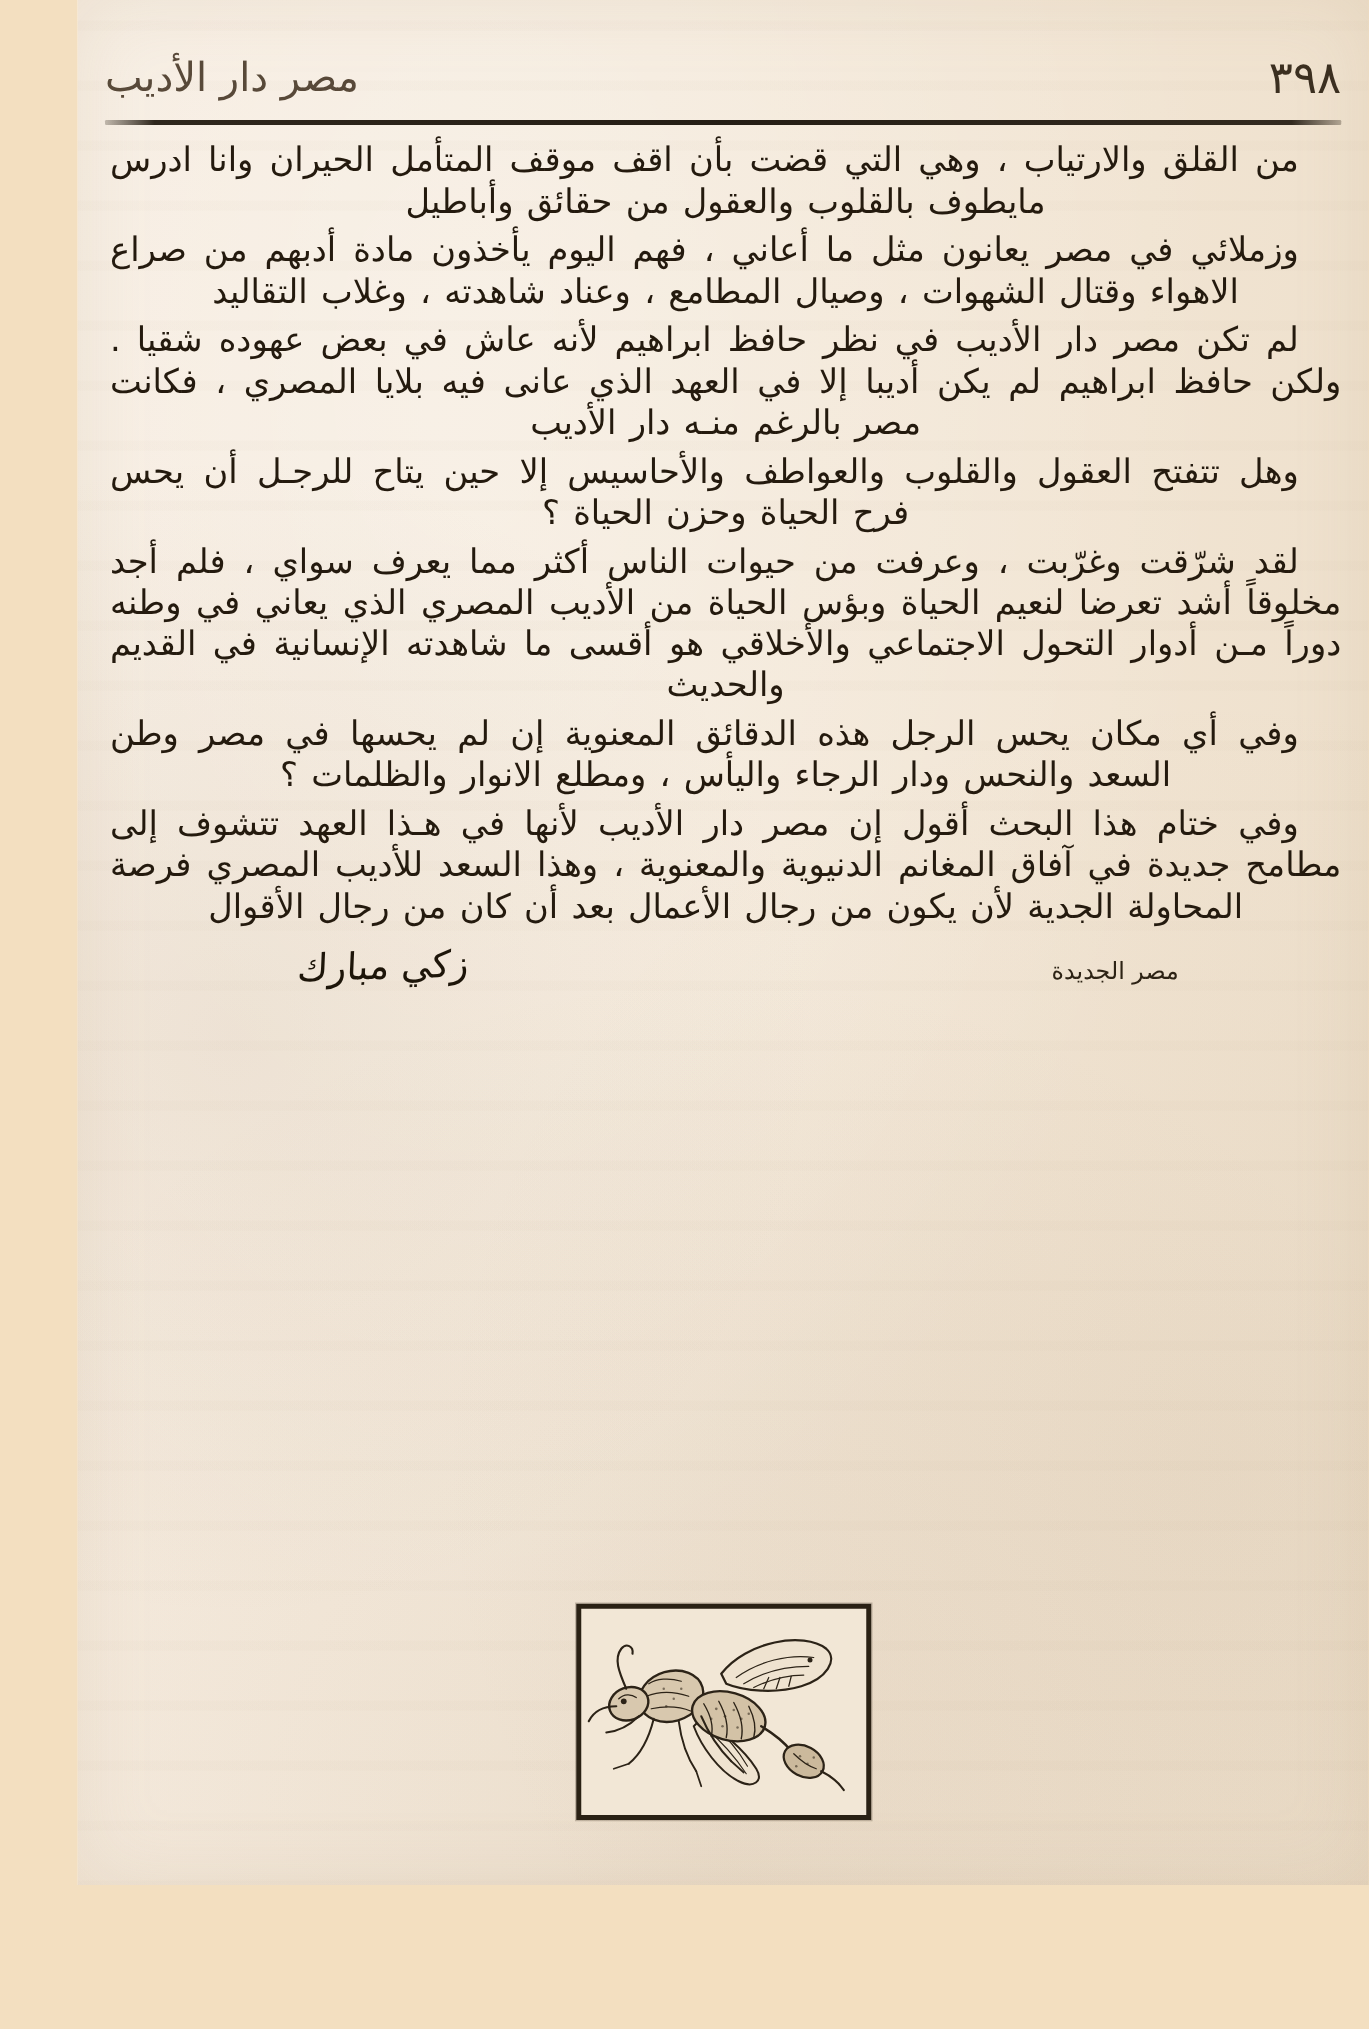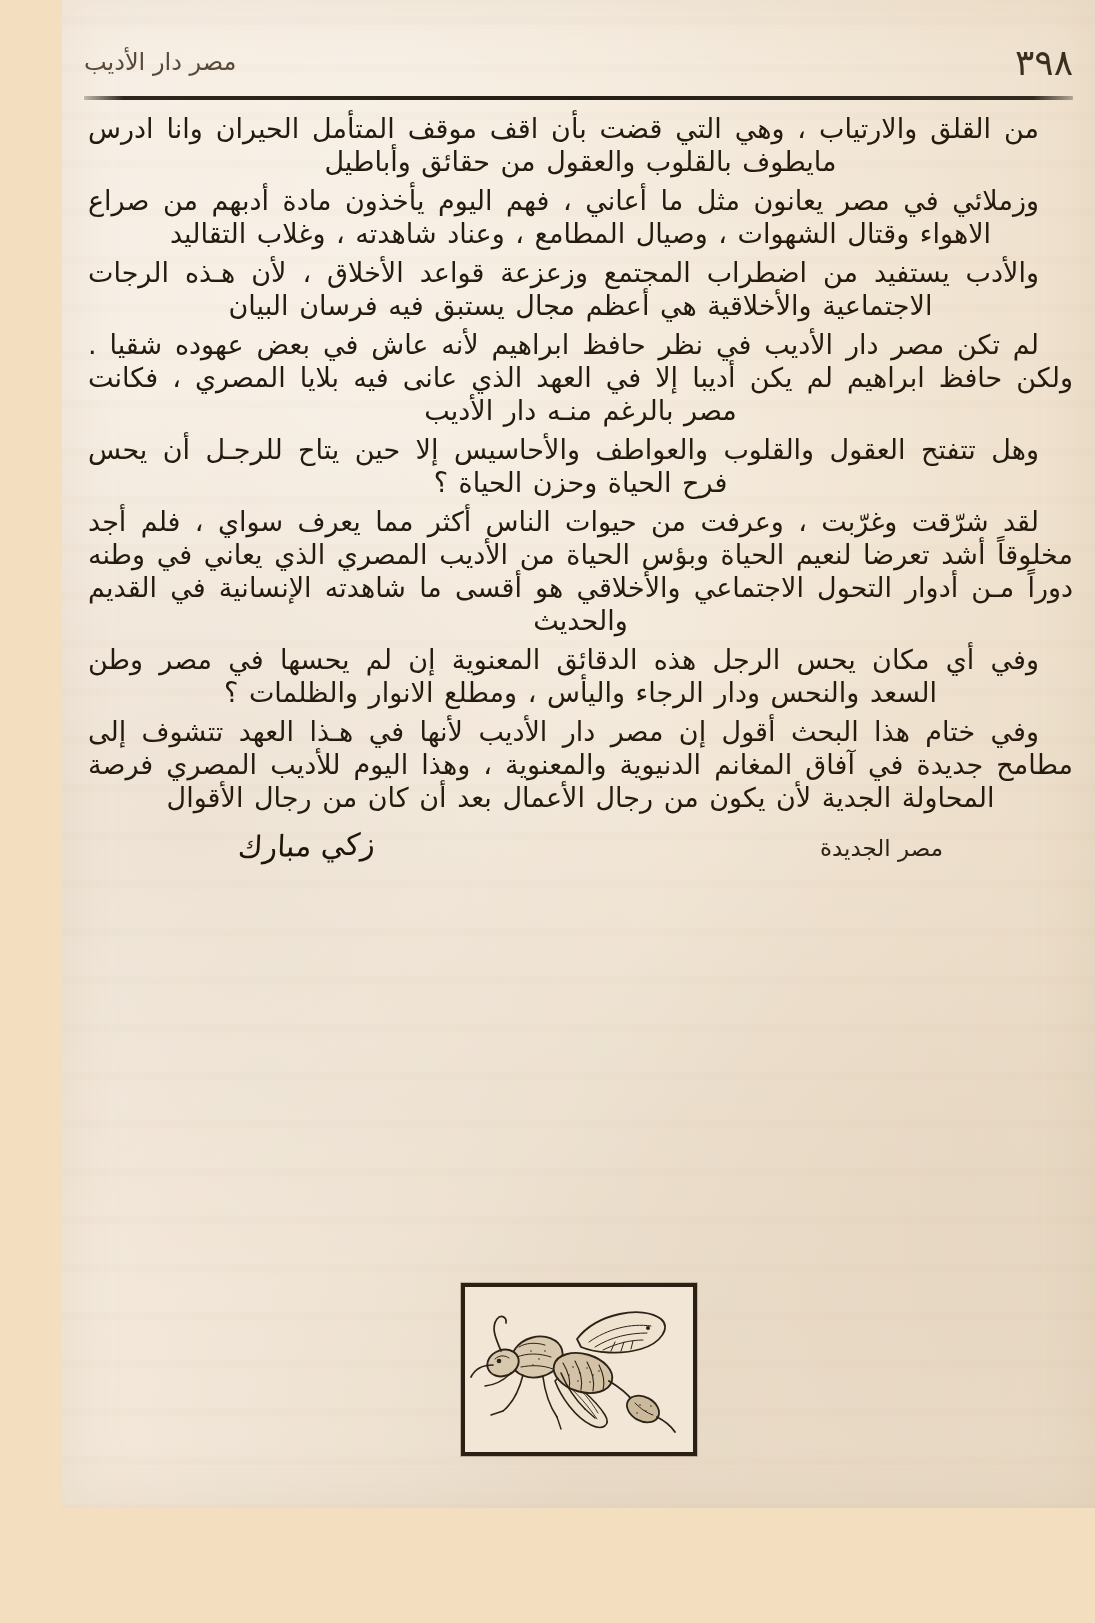--- a/index.html
+++ b/index.html
@@ -69,21 +69,21 @@
     top: 40px;
     left: 22px;
     right: 22px;
     height: 44px;
     display: flex;
     align-items: center;
     justify-content: space-between;
     color: #4a3a28;
   }
   .head-title {
-    font-size: 24px;
+    font-size: 32px;
     color: #4b3c2b;
     letter-spacing: 0px;
     margin-right: 330px;
     opacity: .92;
     white-space: nowrap;
   }
   .folio {
     font-size: 36px;
     color: #3b2f20;
     letter-spacing: 2px;
@@ -128,21 +128,21 @@
 
   
   .signature-row {
     margin-top: 14px;
     display: flex;
     align-items: baseline;
     justify-content: space-between;
     padding: 0 130px 0 150px;
   }
   .place {
-    font-size: 23px;
+    font-size: 19px;
     color: #2d2315;
     text-align: center;
   }
   .sign-name {
     font-size: 30px;
     color: #1d1509;
     transform: skewX(-4deg) rotate(-1.5deg);
     letter-spacing: 1px;
   }
 
@@ -190,31 +190,30 @@
     </div>
 
     <div class="rule"></div>
 
     <div class="text-col">
 
       <p class="para">من القلق والارتياب ، وهي التي قضت بأن اقف موقف المتأمل الحيران وانا ادرس مايطوف بالقلوب والعقول من حقائق وأباطيل</p>
 
       <p class="para">وزملائي في مصر يعانون مثل ما أعاني ، فهم اليوم يأخذون مادة أدبهم من صراع الاهواء وقتال الشهوات ، وصيال المطامع ، وعناد شاهدته ، وغلاب التقاليد</p>
 
-      <p class="para">والأدب يستفيد من اضطراب المجتمع وزعزعة قواعد الأخلاق ، لأن هـذه الرجات الاجتماعية والأخلاقية هي أعظم مجال يستبق فيه فرسان البيان</p>
 
       <p class="para">لم تكن مصر دار الأديب في نظر حافظ ابراهيم لأنه عاش في بعض عهوده شقيا . ولكن حافظ ابراهيم لم يكن أديبا إلا في العهد الذي عانى فيه بلايا المصري ، فكانت مصر بالرغم منـه دار الأديب</p>
 
       <p class="para">وهل تتفتح العقول والقلوب والعواطف والأحاسيس إلا حين يتاح للرجـل أن يحس فرح الحياة وحزن الحياة ؟</p>
 
       <p class="para">لقد شرّقت وغرّبت ، وعرفت من حيوات الناس أكثر مما يعرف سواي ، فلم أجد مخلوقاً أشد تعرضا لنعيم الحياة وبؤس الحياة من الأديب المصري الذي يعاني في وطنه دوراً مـن أدوار التحول الاجتماعي والأخلاقي هو أقسى ما شاهدته الإنسانية في القديم والحديث</p>
 
       <p class="para">وفي أي مكان يحس الرجل هذه الدقائق المعنوية إن لم يحسها في مصر وطن السعد والنحس ودار الرجاء واليأس ، ومطلع الانوار والظلمات ؟</p>
 
-      <p class="para">وفي ختام هذا البحث أقول إن مصر دار الأديب لأنها في هـذا العهد تتشوف إلى مطامح جديدة في آفاق المغانم الدنيوية والمعنوية ، وهذا اليوم للأديب المصري فرصة المحاولة الجدية لأن يكون من رجال الأعمال بعد أن كان من رجال الأقوال</p>
+      <p class="para">وفي ختام هذا البحث أقول إن مصر دار الأديب لأنها في هـذا العهد تتشوف إلى مطامح جديدة في آفاق المغانم الدنيوية والمعنوية ، وهذا السعد للأديب المصري فرصة المحاولة الجدية لأن يكون من رجال الأعمال بعد أن كان من رجال الأقوال</p>
 
 
       <div class="signature-row">
         <span class="place">مصر الجديدة</span>
         <span class="sign-name">زكي مبارك</span>
       </div>
     </div>
 
     <div class="illustration-wrap">
       <div class="illustration-frame">

